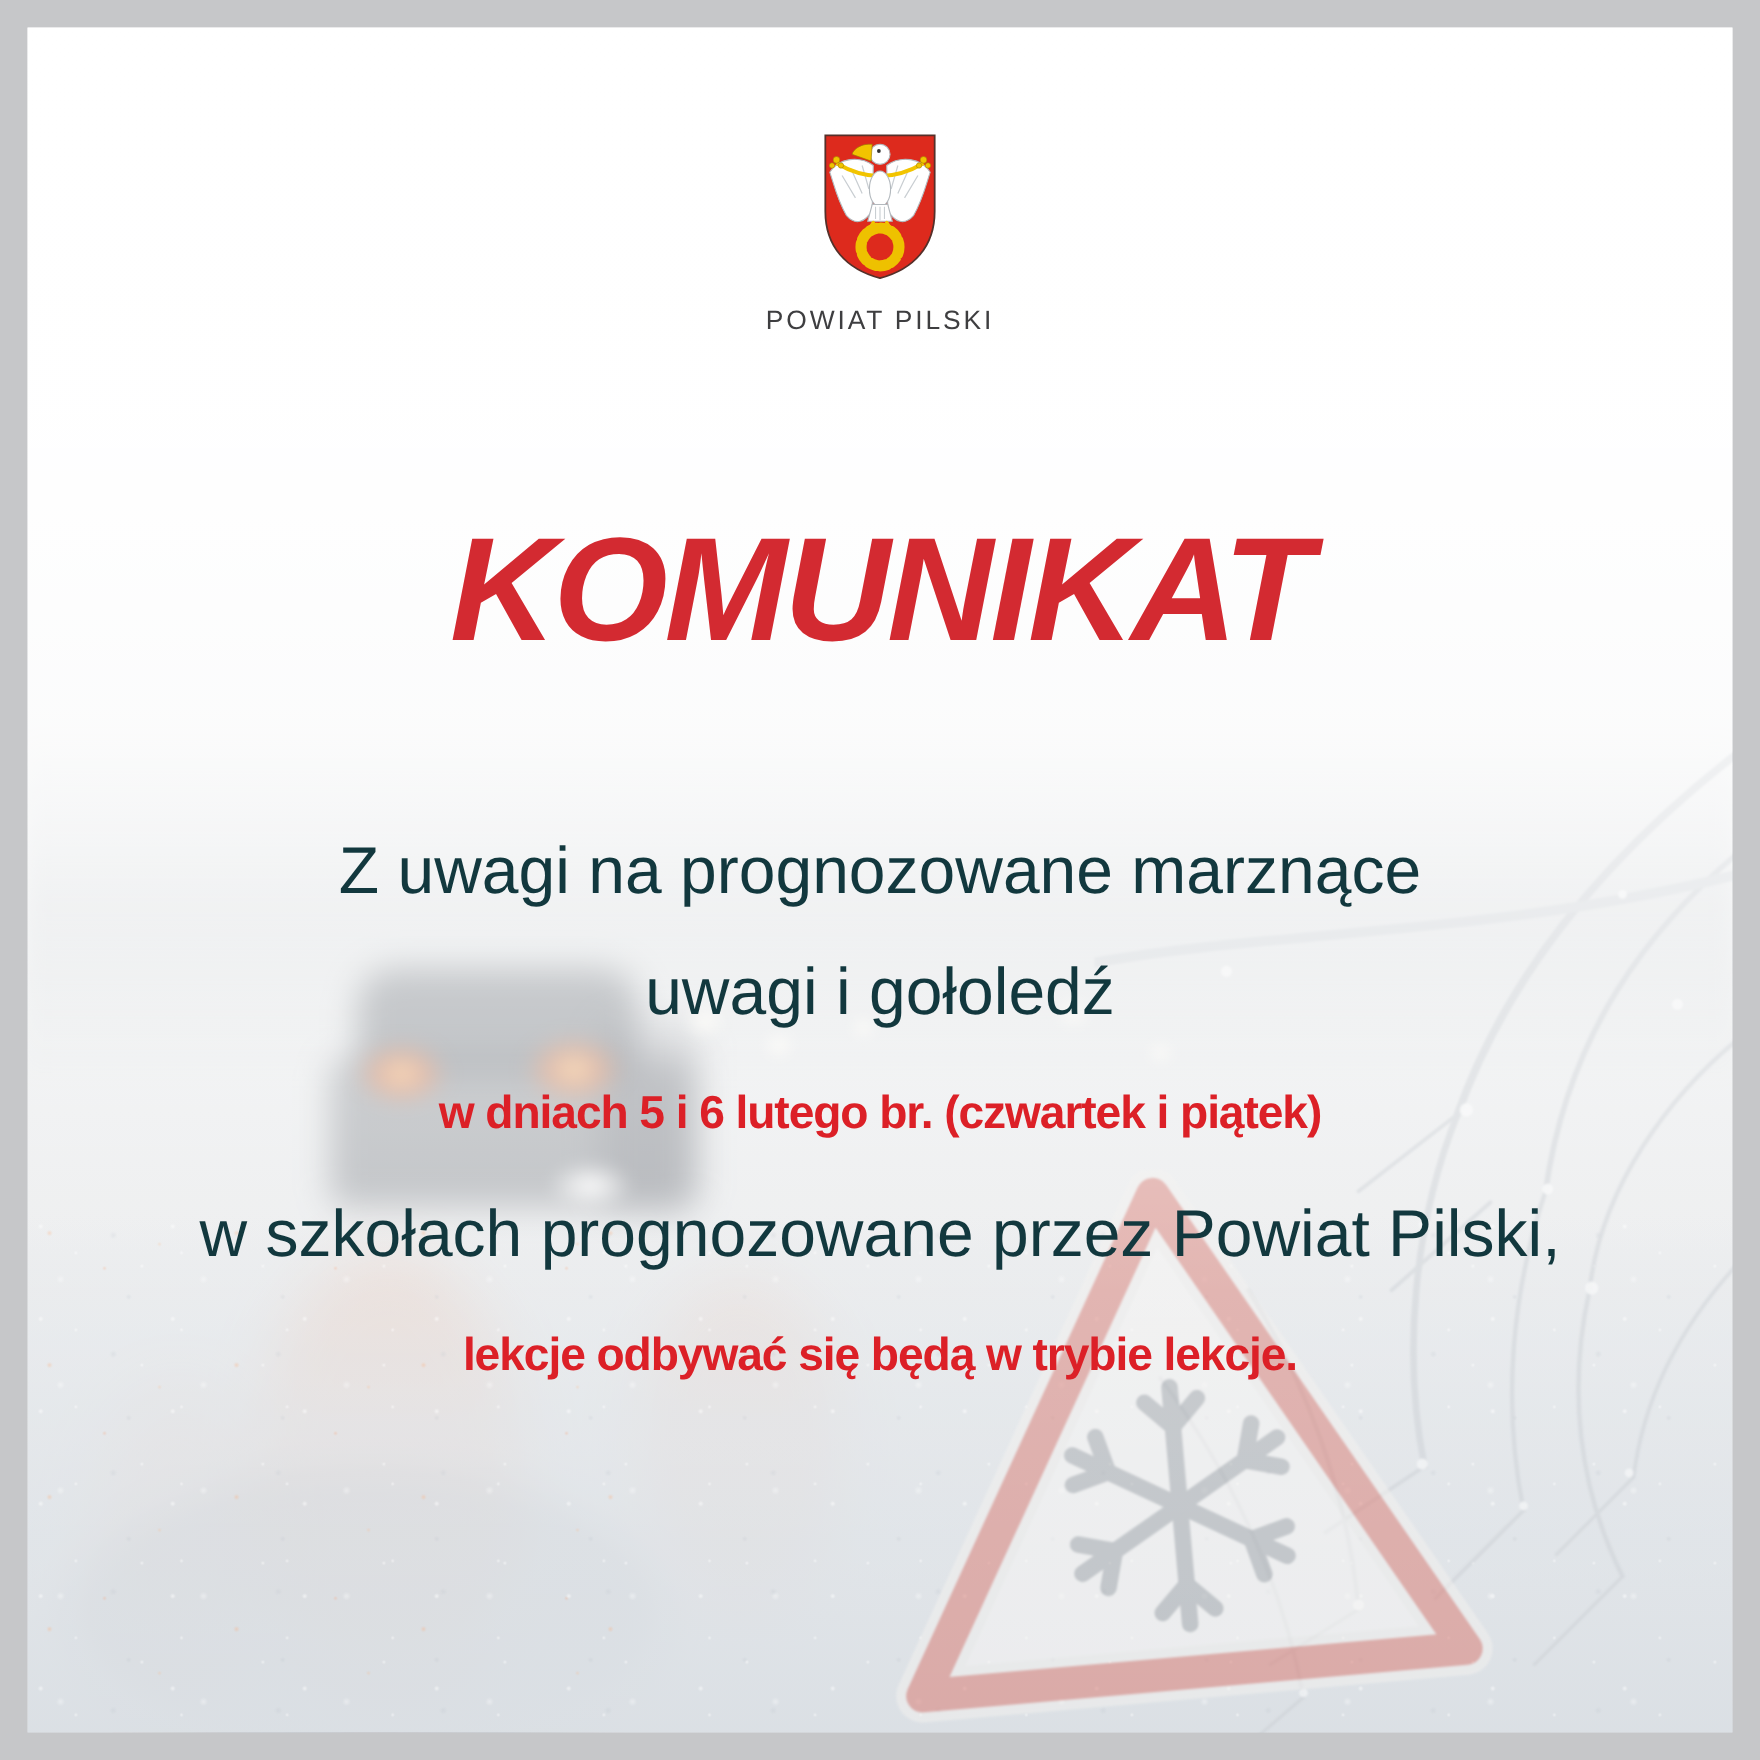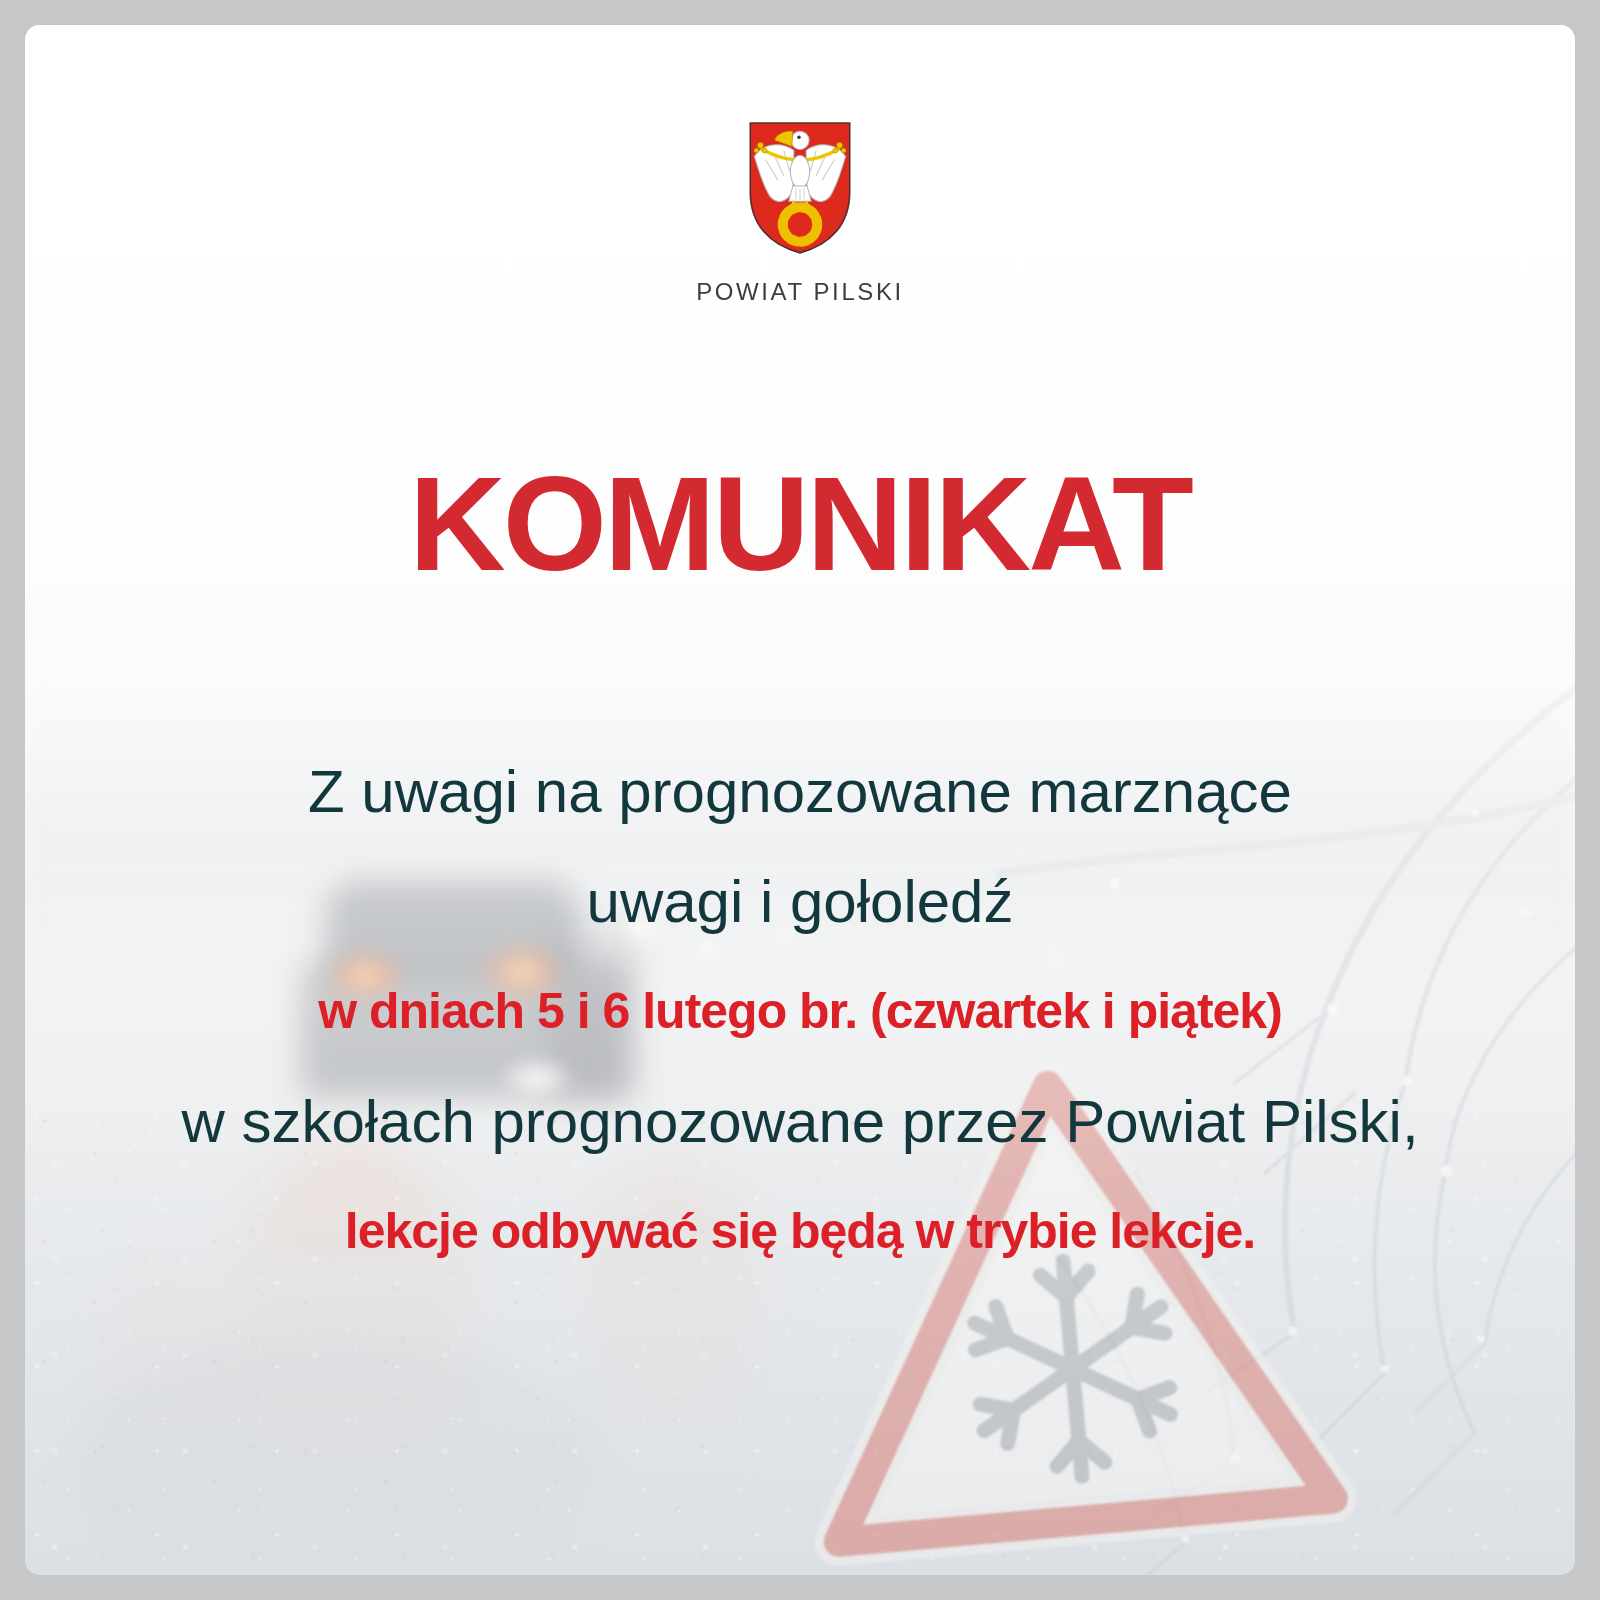--- a/index.html
+++ b/index.html
@@ -5,21 +5,20 @@
   html,body{margin:0;padding:0;background:#9aa0a4;}
   *{box-sizing:border-box;}
   .canvas{
     position:relative;width:1600px;height:1600px;margin:0 auto;
     background:#c6c7c9;
     font-family:"Liberation Sans","DejaVu Sans",sans-serif;
   }
   .inner{
     position:absolute;inset:25px;overflow:hidden;
     background:linear-gradient(180deg,#ffffff 0%,#fcfcfd 22%,#f3f4f5 40%,#e9ebec 55%,#e3e5e7 72%,#dde0e3 100%);
-    border-radius:15px;
   }
   
   .bg{position:absolute;inset:0;z-index:1;}
   .bg *{pointer-events:none;}
   .haze-band{position:absolute;left:0;right:0;top:640px;height:320px;
     background:linear-gradient(180deg,rgba(173,179,186,0),rgba(173,179,186,.22) 50%,rgba(173,179,186,0));
     filter:blur(8px);}
   .car{position:absolute;left:275px;top:855px;width:330px;height:225px;filter:blur(15px);}
   .car-roof{position:absolute;left:25px;top:0;width:255px;height:95px;border-radius:34px 34px 10px 10px;background:rgba(80,86,94,.58);}
   .car-body{position:absolute;left:0;top:82px;width:330px;height:135px;border-radius:16px;background:rgba(86,92,100,.5);}
@@ -59,26 +58,26 @@
     background-size:170px 120px,210px 150px,190px 130px;}
   .branches{position:absolute;right:-20px;top:588px;width:600px;height:1000px;opacity:.55;filter:blur(1px);}
   .warning{position:absolute;left:768px;top:1038px;width:548px;height:484px;transform:rotate(-5deg);opacity:.55;filter:blur(1.2px);}
   .veil{position:absolute;inset:0;z-index:2;
     background:linear-gradient(180deg,rgba(255,255,255,.97) 0%,rgba(255,255,255,.92) 20%,rgba(255,255,255,.74) 38%,rgba(255,255,255,.52) 55%,rgba(255,255,255,.36) 74%,rgba(255,255,255,.3) 100%);}
   
   .content{position:absolute;inset:0;z-index:3;}
   .crest-block{position:absolute;top:94px;left:0;right:0;display:flex;flex-direction:column;align-items:center;}
   .crest-svg{width:110px;height:142px;display:block;}
   .org{margin-top:17px;font-size:24px;letter-spacing:2.6px;color:#3e3e40;font-weight:400;}
-  .title{position:absolute;top:424px;left:0;right:0;margin:0;text-align:center;
-    font-size:134px;line-height:150px;font-weight:700;letter-spacing:-3px;color:#d32a31;}
+  .title{position:absolute;top:424px;left:0;right:0;margin:13px;text-align:center;
+    font-size:134px;line-height:150px;font-weight:700;letter-spacing:-3px;color:#d32a31;font-style:italic;}
   .body-lines{position:absolute;top:711px;left:0;right:0;}
   .line{height:110px;margin:0;display:flex;align-items:center;justify-content:center;
     font-size:60px;font-weight:400;color:#12383e;white-space:nowrap;}
-  .line.em{font-size:50px;font-weight:700;color:#dc2027;letter-spacing:-1px;}
+  .line.em{font-size:42px;font-weight:700;color:#dc2027;letter-spacing:-1px;}
 </style>
 </head>
 <body>
 
 <div class="canvas">
   <div class="inner">
 
     <div class="bg">
       <div class="haze-band"></div>
 

